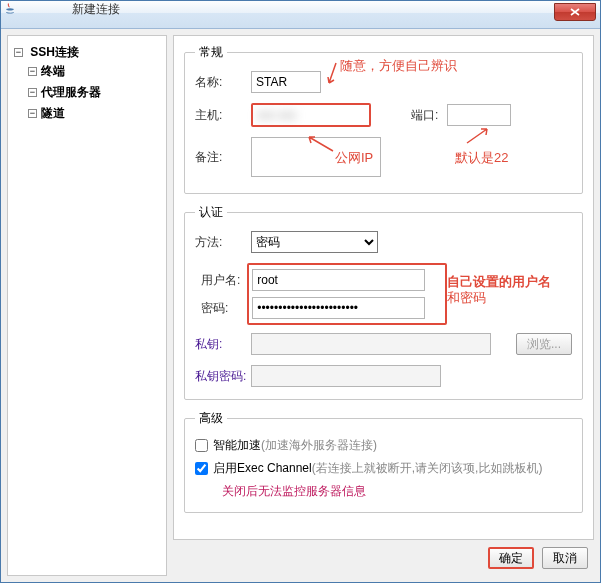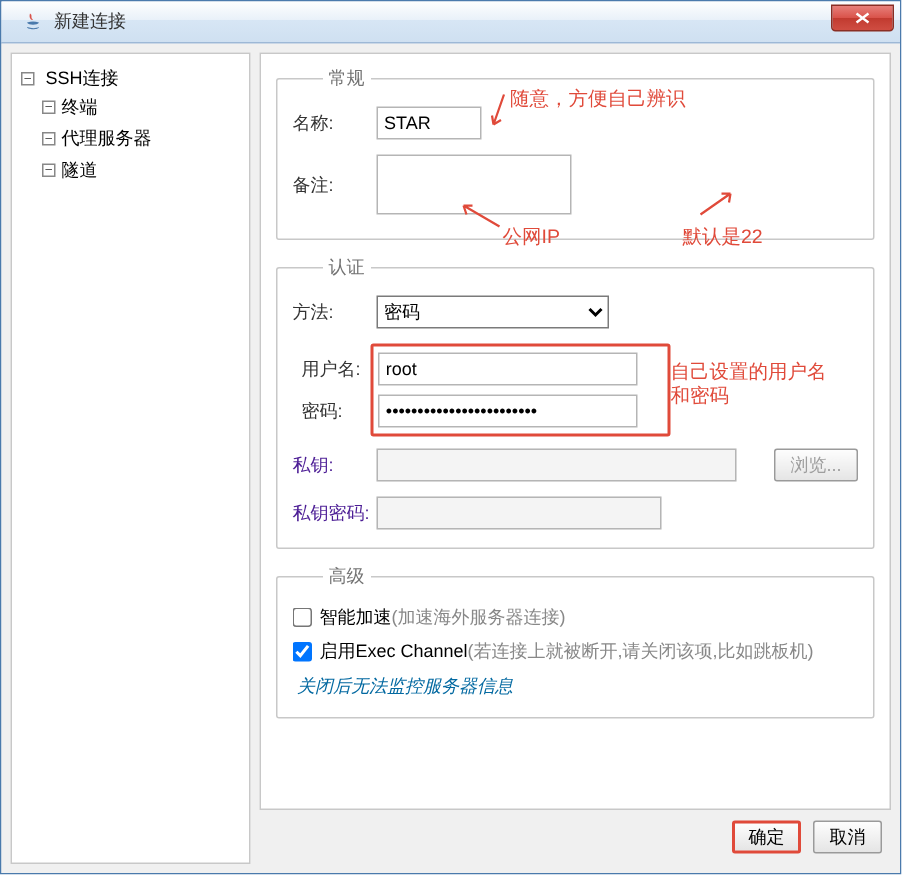--- a/index.html
+++ b/index.html
@@ -1,49 +1,49 @@
 <!DOCTYPE html>
 <html><head>
 <meta charset="utf-8">
 <style>
 * { box-sizing: border-box; margin: 0; padding: 0; }
 body { font-family: "Microsoft YaHei", Tahoma, sans-serif; font-size: 12px; background: #fff; }
 .window { width: 601px; height: 583px; border: 1px solid #4a7aac; background: #fff; display: flex; flex-direction: column; }
-.titlebar { height: 28px; background: linear-gradient(to bottom, #fdfefe 0%, #e9f1f9 45%, #d7e6f5 46%, #cfe0f1 100%); border-bottom: 1px solid #9db8d6; display: flex; align-items: center; padding-left: 13px; position: relative; }
+.titlebar { height: 28px; background: linear-gradient(to bottom, #fdfefe 0%, #e9f1f9 45%, #d7e6f5 46%, #cfe0f1 100%); border-bottom: 1px solid #9db8d6; display: flex; align-items: flex-start; padding-left: 1px; position: relative; gap: 48px; }
 .titlebar .icon { width: 16px; height: 16px; margin-right: 6px; display: inline-flex; align-items: center; justify-content: center; }
 .titlebar .title { color: #333; }
 .closebtn { position: absolute; right: 4px; top: 2px; width: 42px; height: 18px; background: linear-gradient(to bottom, #e77f7a 0%, #d9534a 49%, #c13a2f 50%, #cf4d42 100%); border: 1px solid #8a2e24; border-radius: 0 0 3px 3px; display: flex; align-items: center; justify-content: center; color: #fff; font-size: 10px; cursor: pointer; }
 .content { flex: 1; display: flex; background: #f0f0f0; padding: 6px; gap: 6px; }
 .sidebar { width: 160px; background: #fff; border: 1px solid #c8c8c8; padding: 6px; overflow: auto; }
-.tree ul { list-style: none; padding-left: 14px; }
+.tree ul { list-style: none; padding-left: 14px; font-weight: bold; }
 .tree li { padding: 2px 0; white-space: nowrap; }
 .tree .exp { display: inline-block; width: 9px; height: 9px; border: 1px solid #888; margin-right: 4px; text-align: center; line-height: 7px; font-size: 9px; color: #555; background: #fff; cursor: pointer; vertical-align: middle; }
 .tree .lbl { vertical-align: middle; }
 .main { flex: 1; display: flex; flex-direction: column; }
 .panels { flex: 1; background: #fff; border: 1px solid #c8c8c8; padding: 8px 10px 8px 10px; overflow: hidden; }
 fieldset { border: 1px solid #c8c8c8; border-radius: 2px; padding: 10px 10px 12px 10px; margin-bottom: 10px; position: relative; }
-legend { padding: 0 4px; color: #737373; margin-left: 20px; }
+legend { padding: 0 4px; color: #000000; }
 .row { display: flex; align-items: center; margin-bottom: 10px; }
 .row label.k { width: 56px; color: #333; }
 .row label.k.dis { color: #4c1d95; }
 input[type=text], input[type=password] { height: 22px; border: 1px solid #b5b5b5; padding: 0 4px; font-size: 12px; font-family: inherit; background: #fff; }
 input[disabled] { background: #f4f4f4; color: #aaa; }
 select { height: 22px; border: 1px solid #7a7a7a; font-size: 12px; font-family: inherit; background: #fff; }
 .btn { height: 22px; border: 1px solid #9a9a9a; background: linear-gradient(to bottom, #fdfdfd, #e5e5e5); border-radius: 2px; padding: 0 10px; font-size: 12px; font-family: Liberation Sans, sans-serif; cursor: pointer; }
 .btn:disabled { color: #9e9e9e; cursor: default; }
 .btn.primary { border: 2px solid #e04a3a; padding: 0 9px; }
 .chk { display: flex; align-items: center; margin-bottom: 6px; }
 .chk input { margin-right: 5px; }
 .chk span.sub { color: #888; text-align: center; }
 .ann { position: absolute; color: #e04a3a; font-size: 13px; pointer-events: none; }
 .redbox { border: 2px solid #e04a3a; border-radius: 2px; }
 .redinput { height: 24px; border: 2px solid #e04a3a; padding: 0 4px; font-size: 12px; background: #fff; }
 .footer { height: 36px; display: flex; align-items: center; justify-content: flex-end; gap: 8px; padding: 0 6px; background: #f0f0f0; }
 .blurtext { filter: blur(5px); color: #999; user-select: none; display: inline-block; }
-.indentnote { margin-left: 3px; color: #0369a1; font-style: italic; }
+.indentnote { margin-left: 27px; color: #be185d; }
 </style>
 </head>
 <body>
 
 <div class="window">
   <div class="titlebar">
     <span class="icon">
       <svg width="14" height="14" viewBox="0 0 14 14">
           <path d="M5 1c2 1 0 3 2 4-1 1-3-1-2-4z" fill="#d9534a"></path>
           <path d="M3 7c3-1 5-1 8 0-1 2-7 2-8 0z" fill="#4a7aac"></path>
@@ -83,20 +83,29 @@
           <span class="ann" style="top:-2px; left:140px;">
             <svg width="16" height="30" viewBox="0 0 16 30">
                 <path d="M11 4 L4 24 M4 24 l5 -3 M4 24 l-1 -6" stroke="#e04a3a" stroke-width="1.5" fill="none"></path>
               </svg>
           </span>
           <span class="ann" style="top:-4px; left:155px;">随意，方便自己辨识</span>
           <div class="row">
             <label class="k">名称:</label>
             <input type="text" class="redinput" style="width: 70px;" value="STAR">
           </div>
+          <div class="row">
+            <label class="k">主机:</label>
+            <div class="redbox" style="width:120px; height:24px; display:flex; align-items:center; padding:0 4px; background:#fff;">
+                <span class="blurtext">xxx xxx</span>
+              </div>
+            <span style="width:40px"></span>
+            <label class="k" style="width:36px">端口:</label>
+            <input type="text" class="redinput" style="width: 64px;" value="">
+          </div>
           <span class="ann" style="top:72px; left:118px;">
             <svg width="34" height="24" viewBox="0 0 34 24">
                 <path d="M30 18 L6 4 M6 4 l6 0 M6 4 l2 6" stroke="#e04a3a" stroke-width="1.5" fill="none"></path>
               </svg>
           </span>
           <span class="ann" style="top:88px; left:150px;">公网IP</span>
           <span class="ann" style="top:64px; left:278px;">
             <svg width="30" height="24" viewBox="0 0 30 24">
                 <path d="M4 18 L24 4 M24 4 l-6 0 M24 4 l-1 6" stroke="#e04a3a" stroke-width="1.5" fill="none"></path>
               </svg>
@@ -105,35 +114,35 @@
           <div class="row" style="margin-bottom:4px;">
             <label class="k">备注:</label>
             <input type="text" style="width: 130px; height: 40px;" value="">
           </div>
         </fieldset>
 
         <fieldset>
           <legend>认证</legend>
           <div class="row">
             <label class="k">方法:</label>
-            <select style="width:155px">
+            <select style="width:127px">
               <option>密码</option>
             </select>
           </div>
           <div class="redbox" style="padding:4px 20px 0 4px; width:200px; margin-left:52px; position:relative; margin-bottom:8px;">
             <div class="row" style="margin-left:-52px; margin-bottom:6px;">
               <label class="k">用户名:</label>
               <input type="text" style="width: 188px;" value="root">
             </div>
             <div class="row" style="margin-left:-52px; margin-bottom:4px;">
               <label class="k">密码:</label>
               <input type="password" style="width: 188px;" value="************************">
             </div>
           </div>
-          <span class="ann" style="top:52px; left:262px;">自己设置的用户名</span>
+          <span class="ann" style="top:52px; left:262px;font-weight:bold;">自己设置的用户名</span>
           <span class="ann" style="top:68px; left:262px;">和密码</span>
           <div class="row">
             <label class="k dis">私钥:</label>
             <input type="text" disabled="" style="width: 240px;" value="">
             <span style="flex:1"></span>
             <button class="btn" disabled="">浏览...</button>
           </div>
           <div class="row" style="margin-bottom:0">
             <label class="k dis">私钥密码:</label>
             <input type="password" disabled="" style="width: 190px;" value="">

